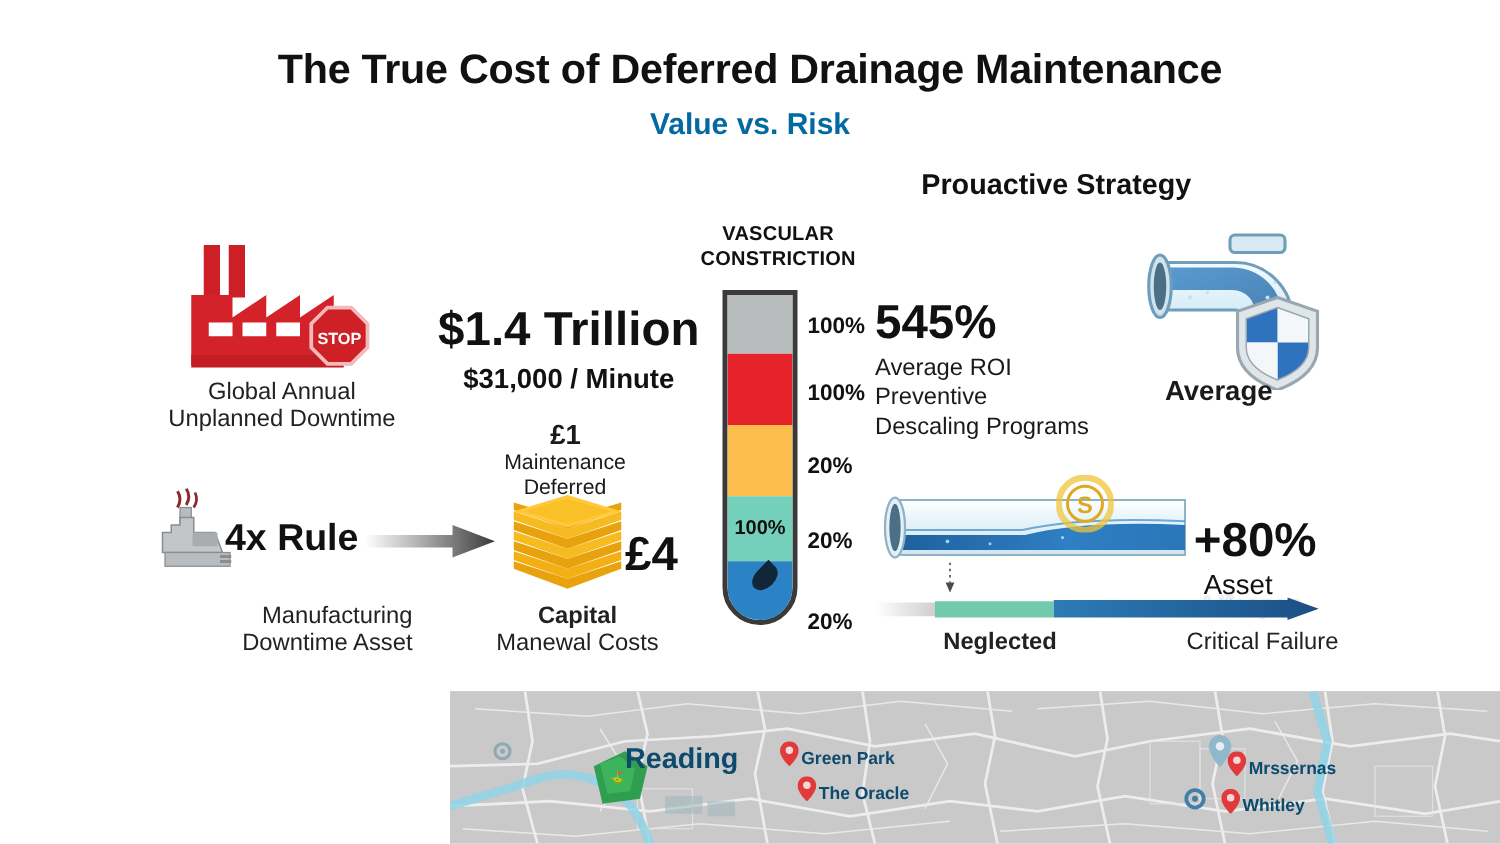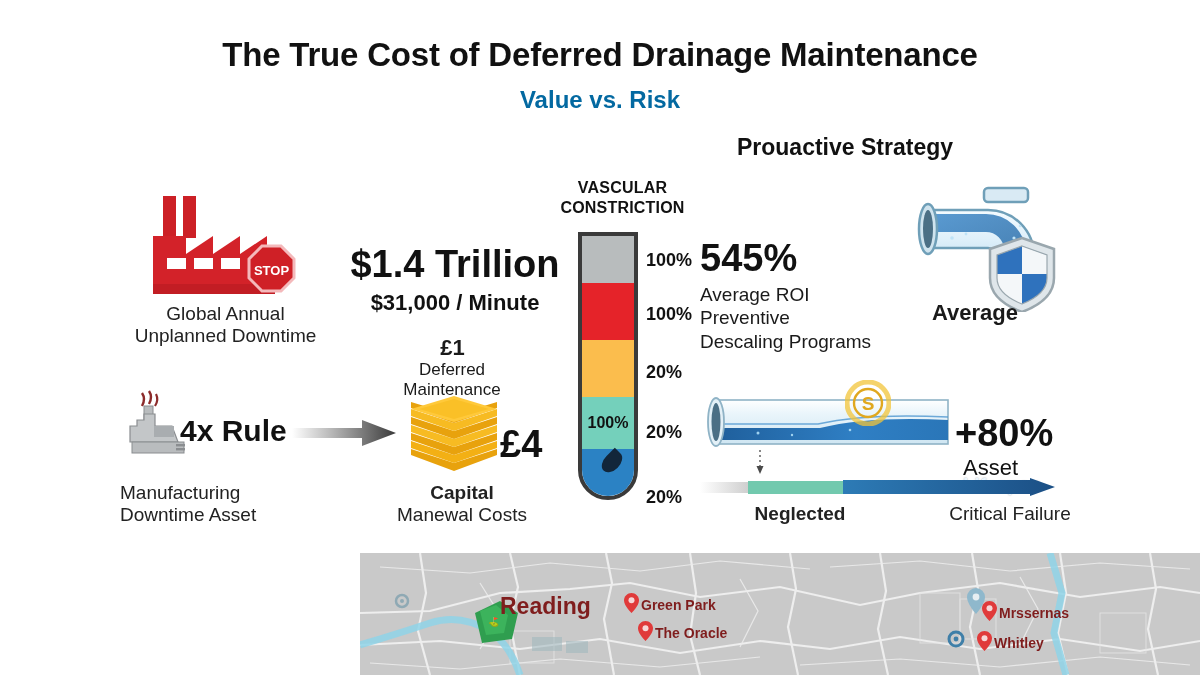--- a/index.html
+++ b/index.html
@@ -105,21 +105,21 @@
   }
 
   
   #lifespan-bar { left:700px; top:478px; width:355px; height:18px; }
   #drop-connector { left:755px; top:450px; width:2px; height:26px; }
   #neglected-label { left:700px; top:503px; width:200px; text-align:center; font-size:19px;font-weight:bold; }
   #failure-label { left:920px; top:503px; width:180px; text-align:center; font-size:19px; }
 
   
   #map-panel { left:360px; top:553px; width:840px; height:122px; background:#c9c9c9; overflow:hidden; }
-  .map-label { position:absolute; font-weight:bold; color:#7f1d1d; white-space:nowrap; }
+  .map-label { position:absolute; font-weight:bold; color:#0c4a6e; white-space:nowrap; }
   #reading-label { left:140px; top:40px; font-size:23px; }
   .poi-label { font-size:14px; }
 </style>
 </head>
 <body>
 
 <div id="stage">
 
   <div id="main-title" class="abs">The True Cost of Deferred Drainage Maintenance</div>
   <div id="subtitle" class="abs" style="color: #0369a1;">Value vs. Risk</div>
@@ -142,22 +142,22 @@
   <div id="downtime-caption" class="abs cap">
     <div>Global Annual</div>
     <div>Unplanned Downtime</div>
   </div>
 
   <div id="trillion-value" class="abs big">$1.4 Trillion</div>
   <div id="trillion-sub" class="abs">$31,000 / Minute</div>
 
   <div id="deferred-amount" class="abs">£1</div>
   <div id="deferred-label" class="abs">
+    <div>Maintenance</div>
     <div>Deferred</div>
-    <div>Maintenance</div>
   </div>
 
   <svg id="factory-gray" class="abs" viewBox="0 0 72 72">
     <path d="M14 16 q4 -7 0 -13" stroke="#8c2b2b" stroke-width="2.4" fill="none"></path>
     <path d="M21 14 q4 -7 0 -13" stroke="#8c2b2b" stroke-width="2.4" fill="none"></path>
     <path d="M27 16 q4 -6 1 -12" stroke="#8c2b2b" stroke-width="2.2" fill="none"></path>
     <rect x="16" y="16" width="9" height="14" fill="#b9bcbe" stroke="#8a8d90" stroke-width="1"></rect>
     <path d="M2 44 L2 36 L9 36 L9 30 L16 30 L16 24 L27 24 L27 36 L44 36 L50 52 L2 52 Z" fill="#c3c6c8" stroke="#8a8d90" stroke-width="1.2"></path>
     <rect x="26" y="36" width="20" height="11" fill="#a9adb0"></rect>
     <rect x="4" y="52" width="52" height="11" fill="#b9bcbe" stroke="#8a8d90" stroke-width="1"></rect>
@@ -171,21 +171,21 @@
     <defs>
       <linearGradient id="arrGrad" x1="0" y1="0" x2="1" y2="0">
         <stop offset="0%" stop-color="#ffffff"></stop>
         <stop offset="35%" stop-color="#bdbdbd"></stop>
         <stop offset="100%" stop-color="#3a3a3a"></stop>
       </linearGradient>
     </defs>
     <path d="M0 10 L70 10 L70 2 L104 15 L70 28 L70 20 L0 20 Z" fill="url(#arrGrad)"></path>
   </svg>
 
-  <div id="mfg-caption" class="abs cap" style="text-align:left">
+  <div id="mfg-caption" class="abs cap" style="text-align:right">
     <div>Manufacturing</div>
     <div>Downtime Asset</div>
   </div>
 
   <svg id="coin-stack" class="abs" viewBox="0 0 98 86">
     <g>
       <polygon points="49,70 92,56 92,62 49,78 6,62 6,56" fill="#e8a20d"></polygon>
       <polygon points="49,62 92,48 92,55 49,70 6,55 6,48" fill="#f3b014"></polygon>
       <polygon points="49,54 92,40 92,47 49,62 6,47 6,40" fill="#e8a20d"></polygon>
       <polygon points="49,46 92,32 92,39 49,54 6,39 6,32" fill="#f7bb22"></polygon>

